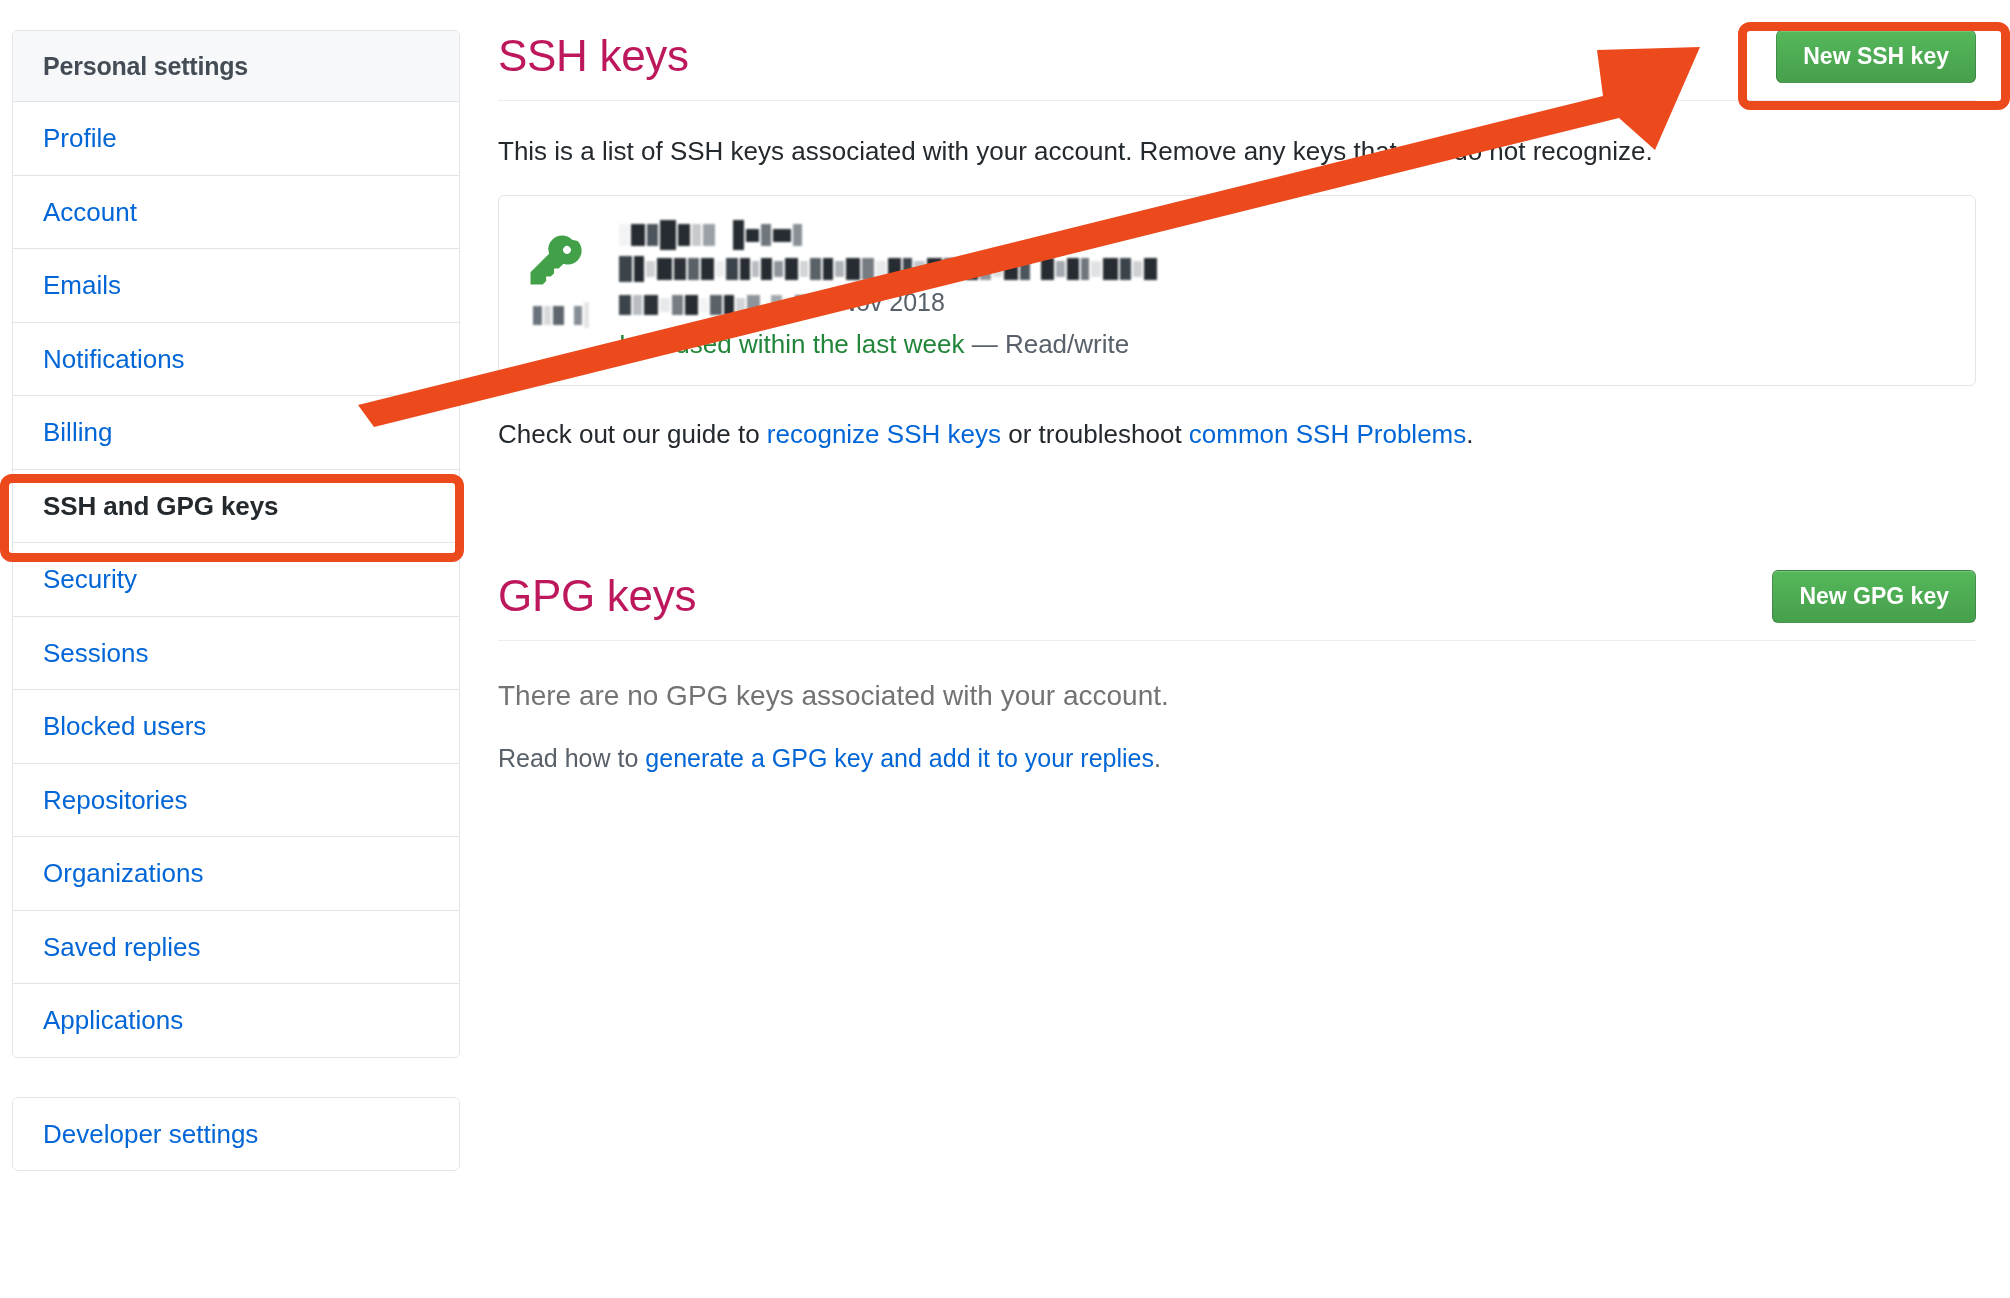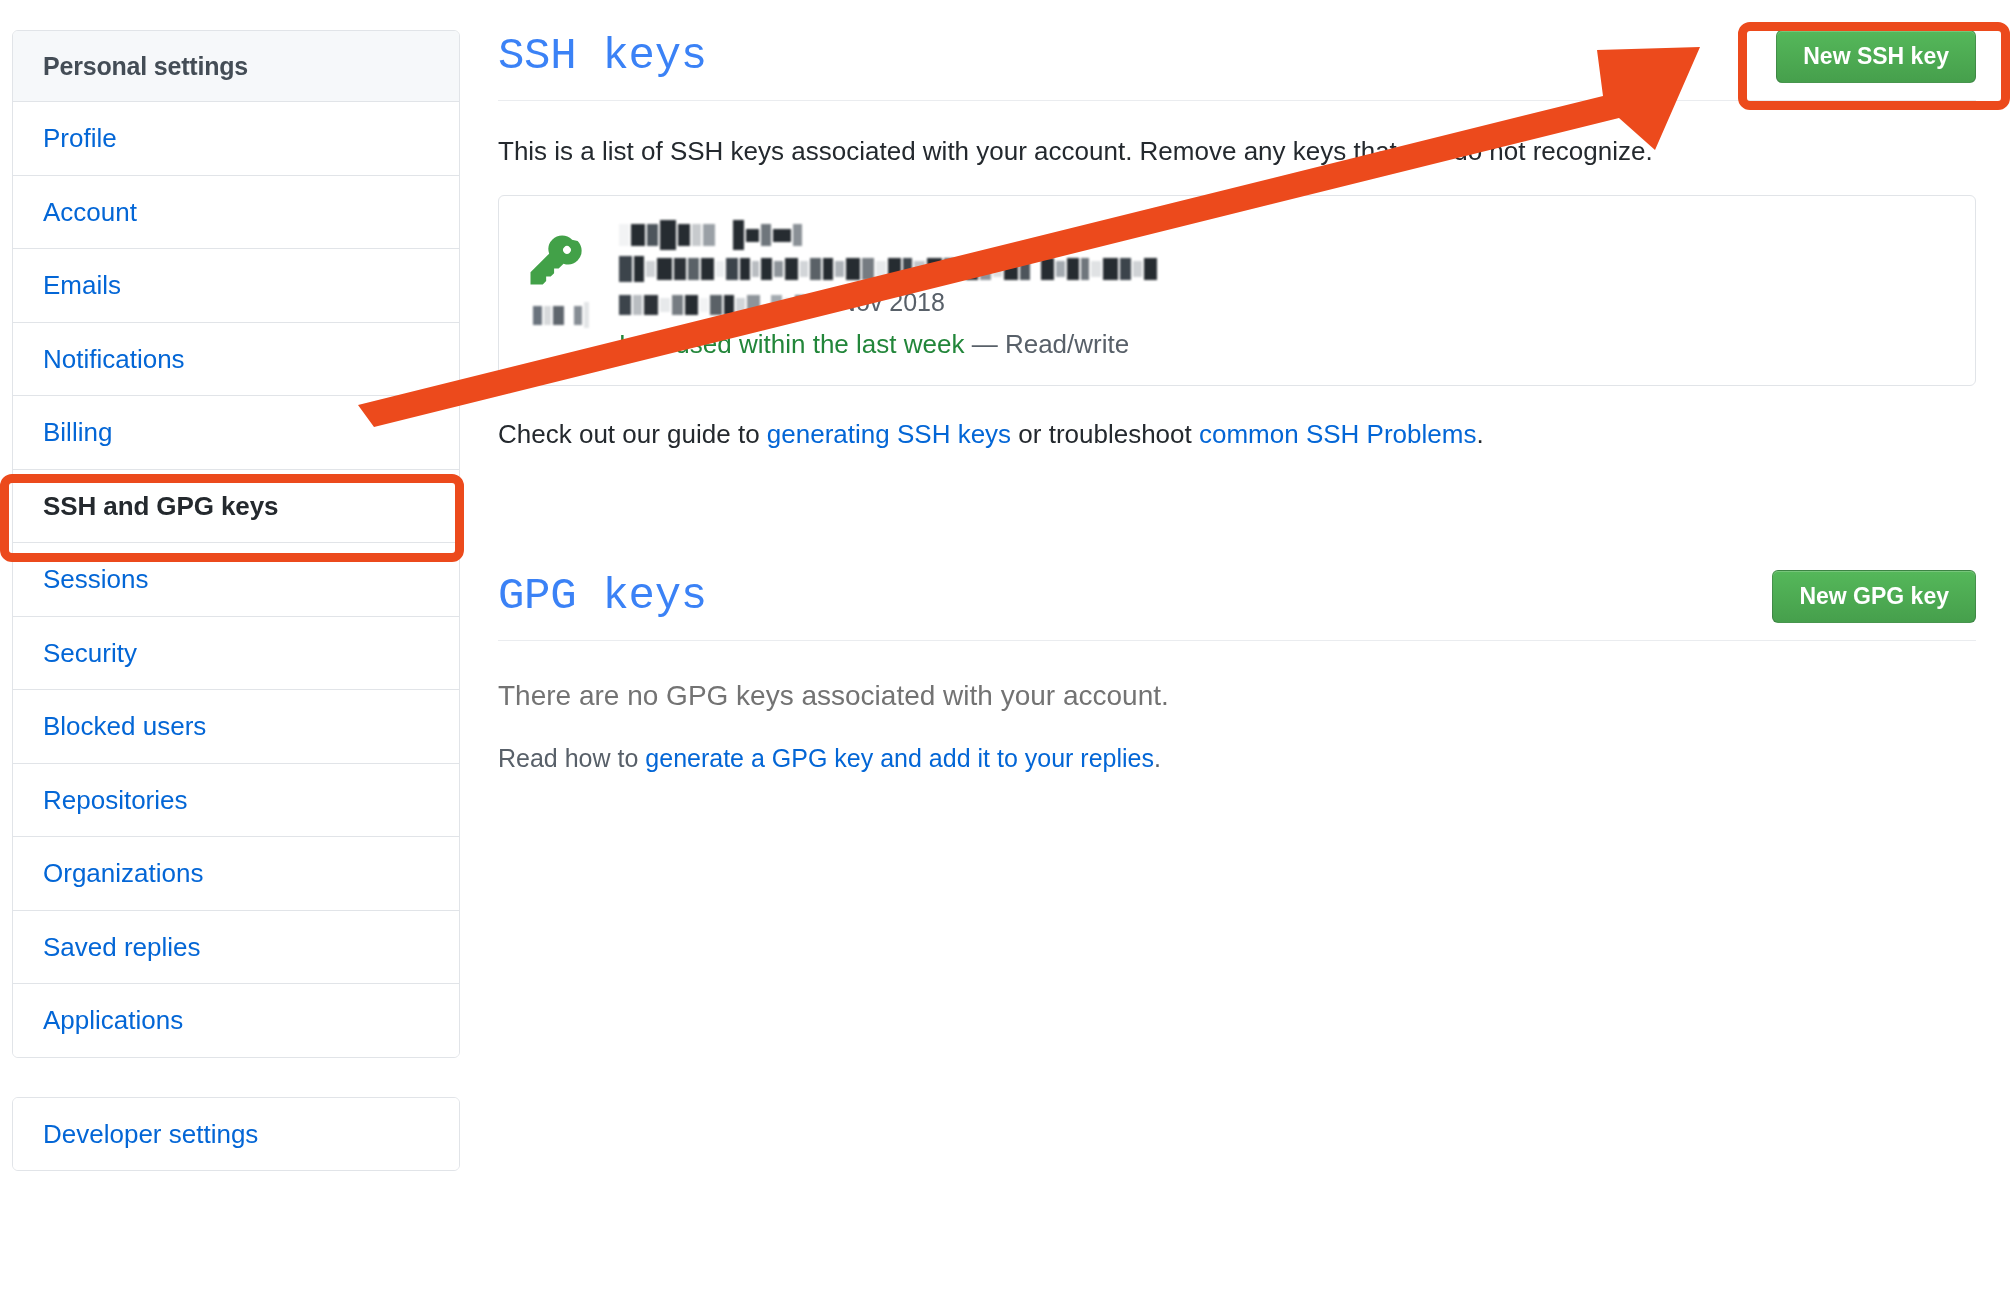--- a/index.html
+++ b/index.html
@@ -80,24 +80,23 @@
     padding-top: 30px;
     padding-bottom: 17px;
     border-bottom: 1px solid #eaecef;
   }
   .section-head.gpg {
     padding-top: 0px;
   }
   .section-title {
     font-size: 44px;
     font-weight: normal;
-    color: #3b82f6;
+    color: #be185d;
     line-height: 1.1;
     letter-spacing: -0.3px;
-    font-family: Liberation Mono, monospace;
   }
   .btn-green {
     background: linear-gradient(#55b85a, #469f4c);
     border: 1px solid rgba(27,31,35,.22);
     border-radius: 6px;
     color: #ffffff;
     font-size: 23px;
     font-weight: bold;
     padding: 14px 26px;
     cursor: pointer;
@@ -249,22 +248,22 @@
   <div id="sidebar">
     <div class="nav-card">
       <div class="nav-header">Personal settings</div>
 
       <div class="nav-item">Profile</div>
       <div class="nav-item">Account</div>
       <div class="nav-item">Emails</div>
       <div class="nav-item">Notifications</div>
       <div class="nav-item">Billing</div>
       <div class="nav-item selected">SSH and GPG keys</div>
+      <div class="nav-item">Security</div>
       <div class="nav-item">Sessions</div>
-      <div class="nav-item">Security</div>
       <div class="nav-item">Blocked users</div>
       <div class="nav-item">Repositories</div>
       <div class="nav-item">Organizations</div>
       <div class="nav-item">Saved replies</div>
       <div class="nav-item">Applications</div>
     </div>
 
     <div class="nav-card secondary">
       <div class="nav-item">Developer settings</div>
     </div>
@@ -314,21 +313,21 @@
         <div class="used-line">
           <span class="used-green">Last used within the last week</span>
           <span>—</span>
           <span>Read/write</span>
         </div>
       </div>
 
     </div>
 
     <div class="guide-line">
-      <span>Check out our guide to </span><a class="lnk">generating SSH keys</a><span> or troubleshoot </span><a class="lnk">common SSH Problems</a><span>.</span>
+      <span>Check out our guide to </span><a class="lnk">recognize SSH keys</a><span> or troubleshoot </span><a class="lnk">common SSH Problems</a><span>.</span>
     </div>
 
     <div class="gpg-section">
       <div class="section-head gpg">
         <div class="section-title">GPG keys</div>
         <button class="btn-green">New GPG key</button>
       </div>
 
       <div class="gpg-empty">There are no GPG keys associated with your account.</div>
 

